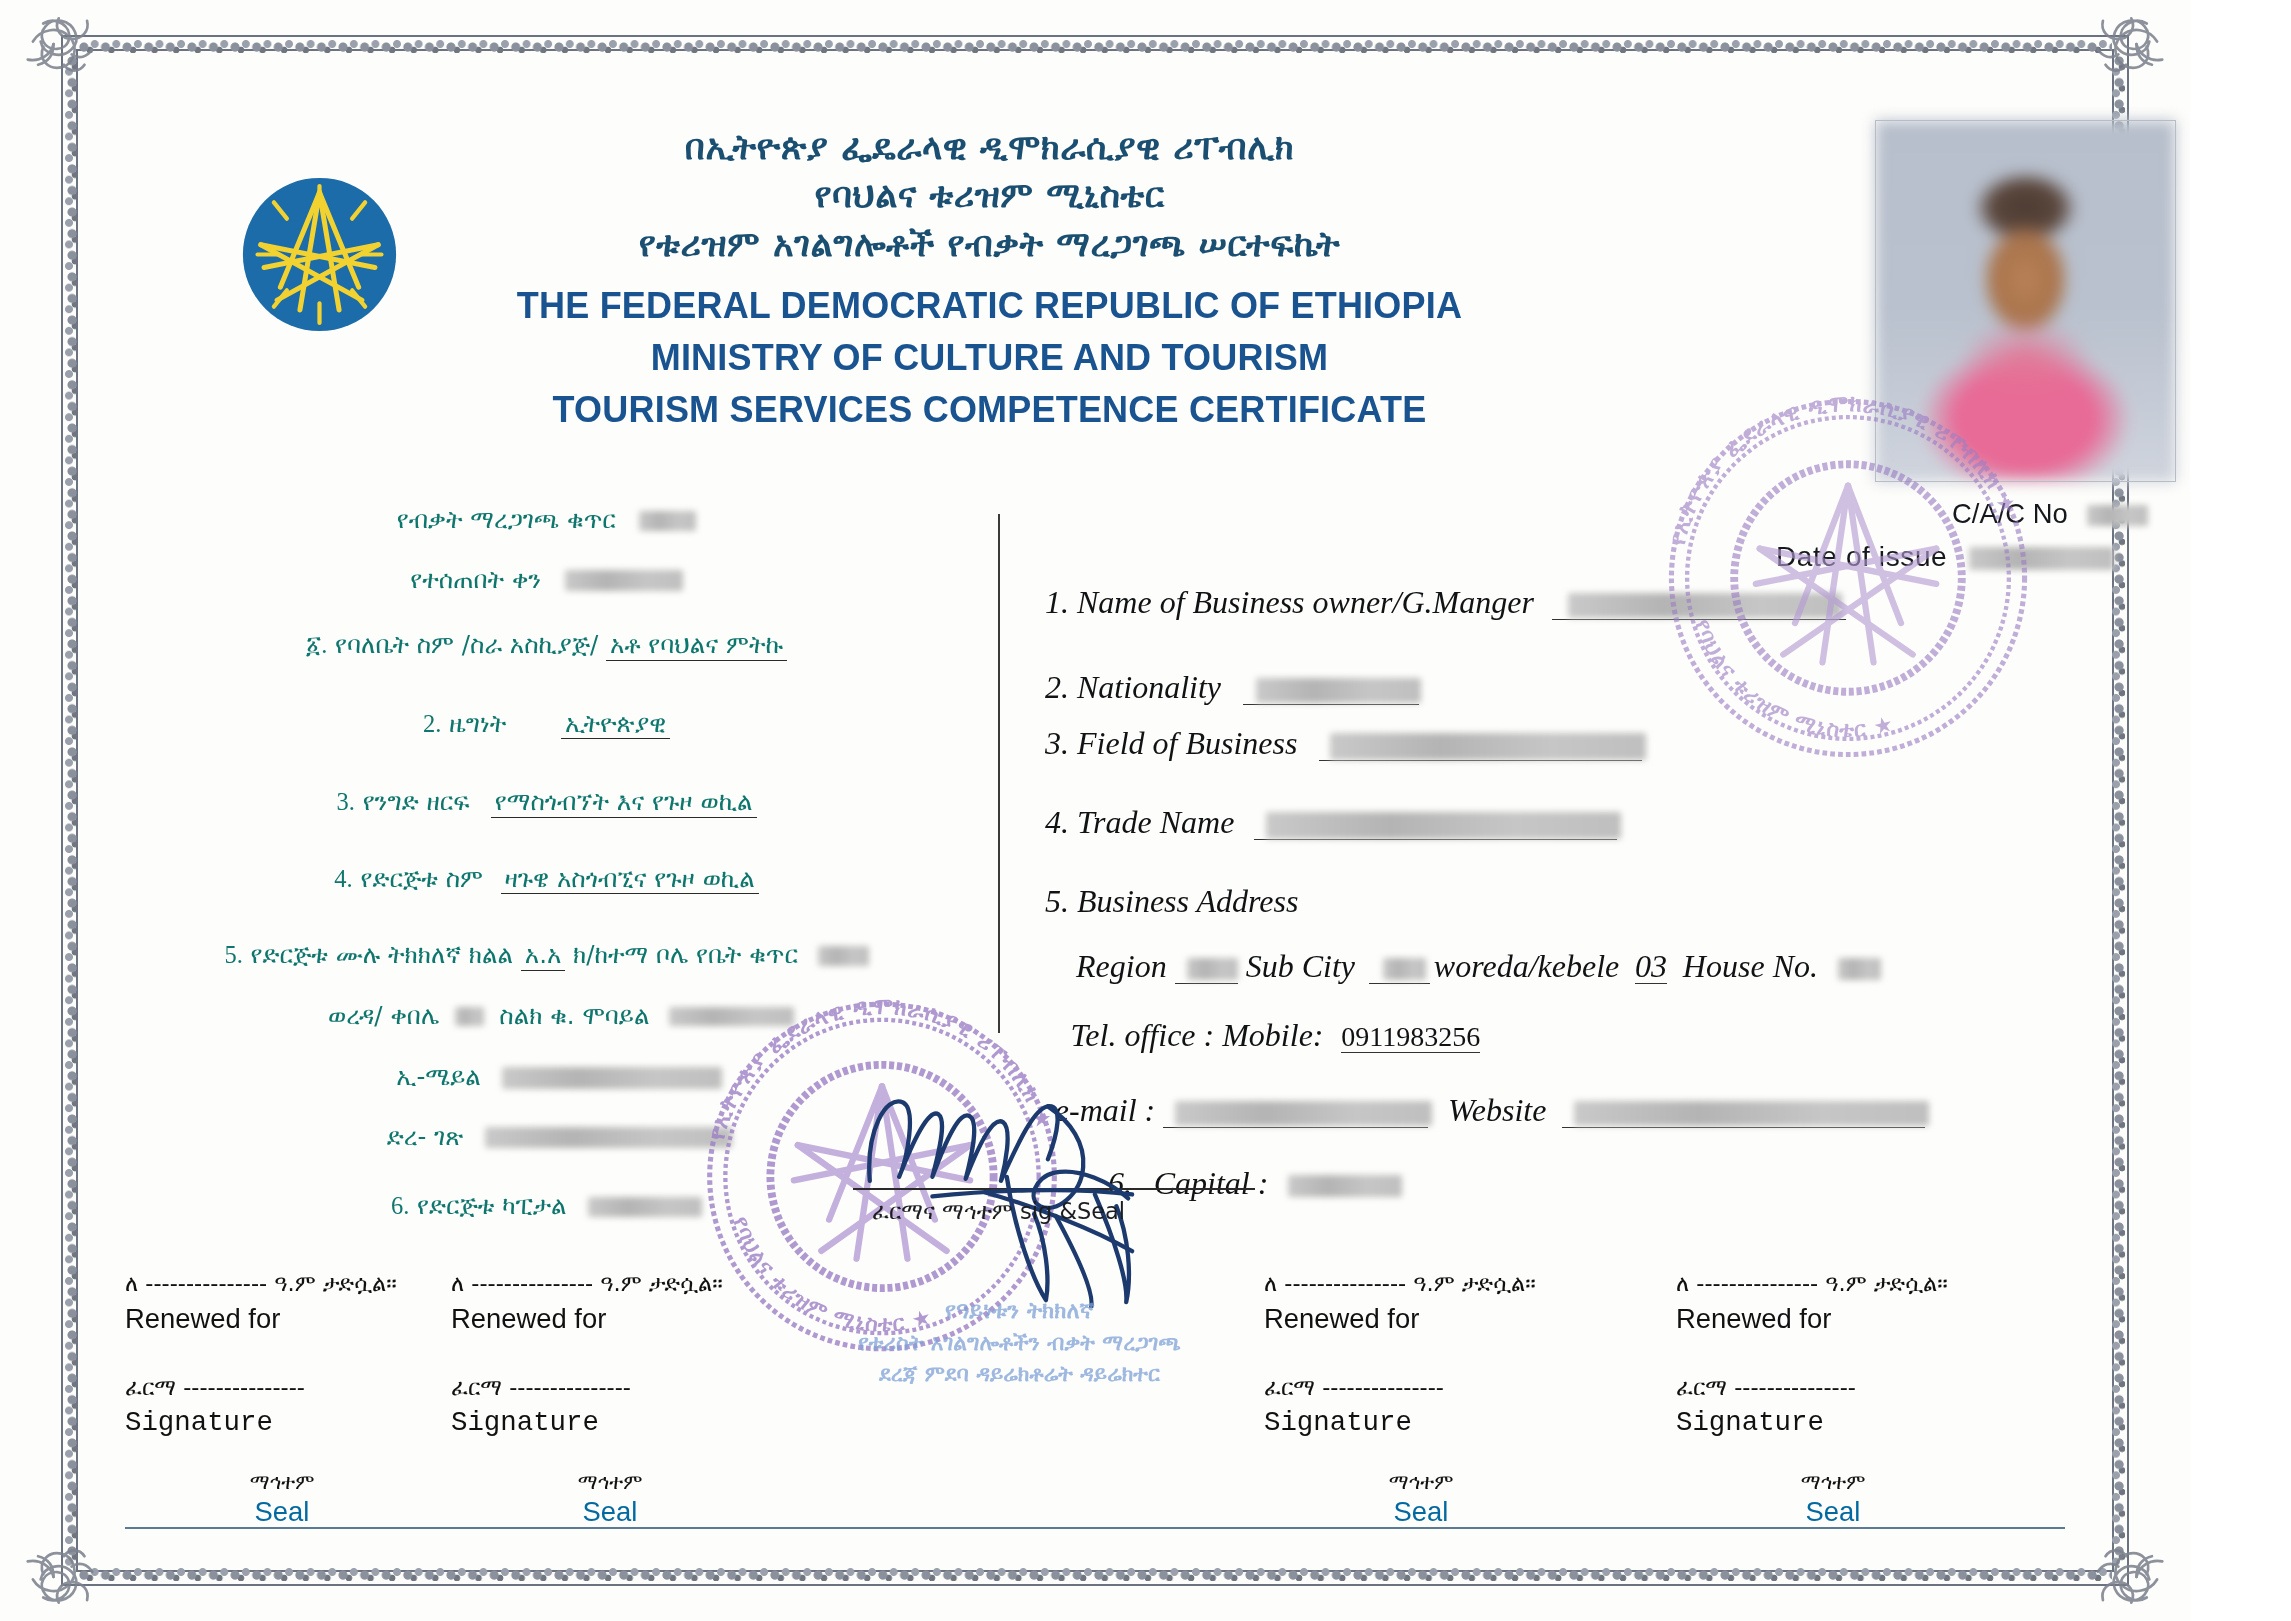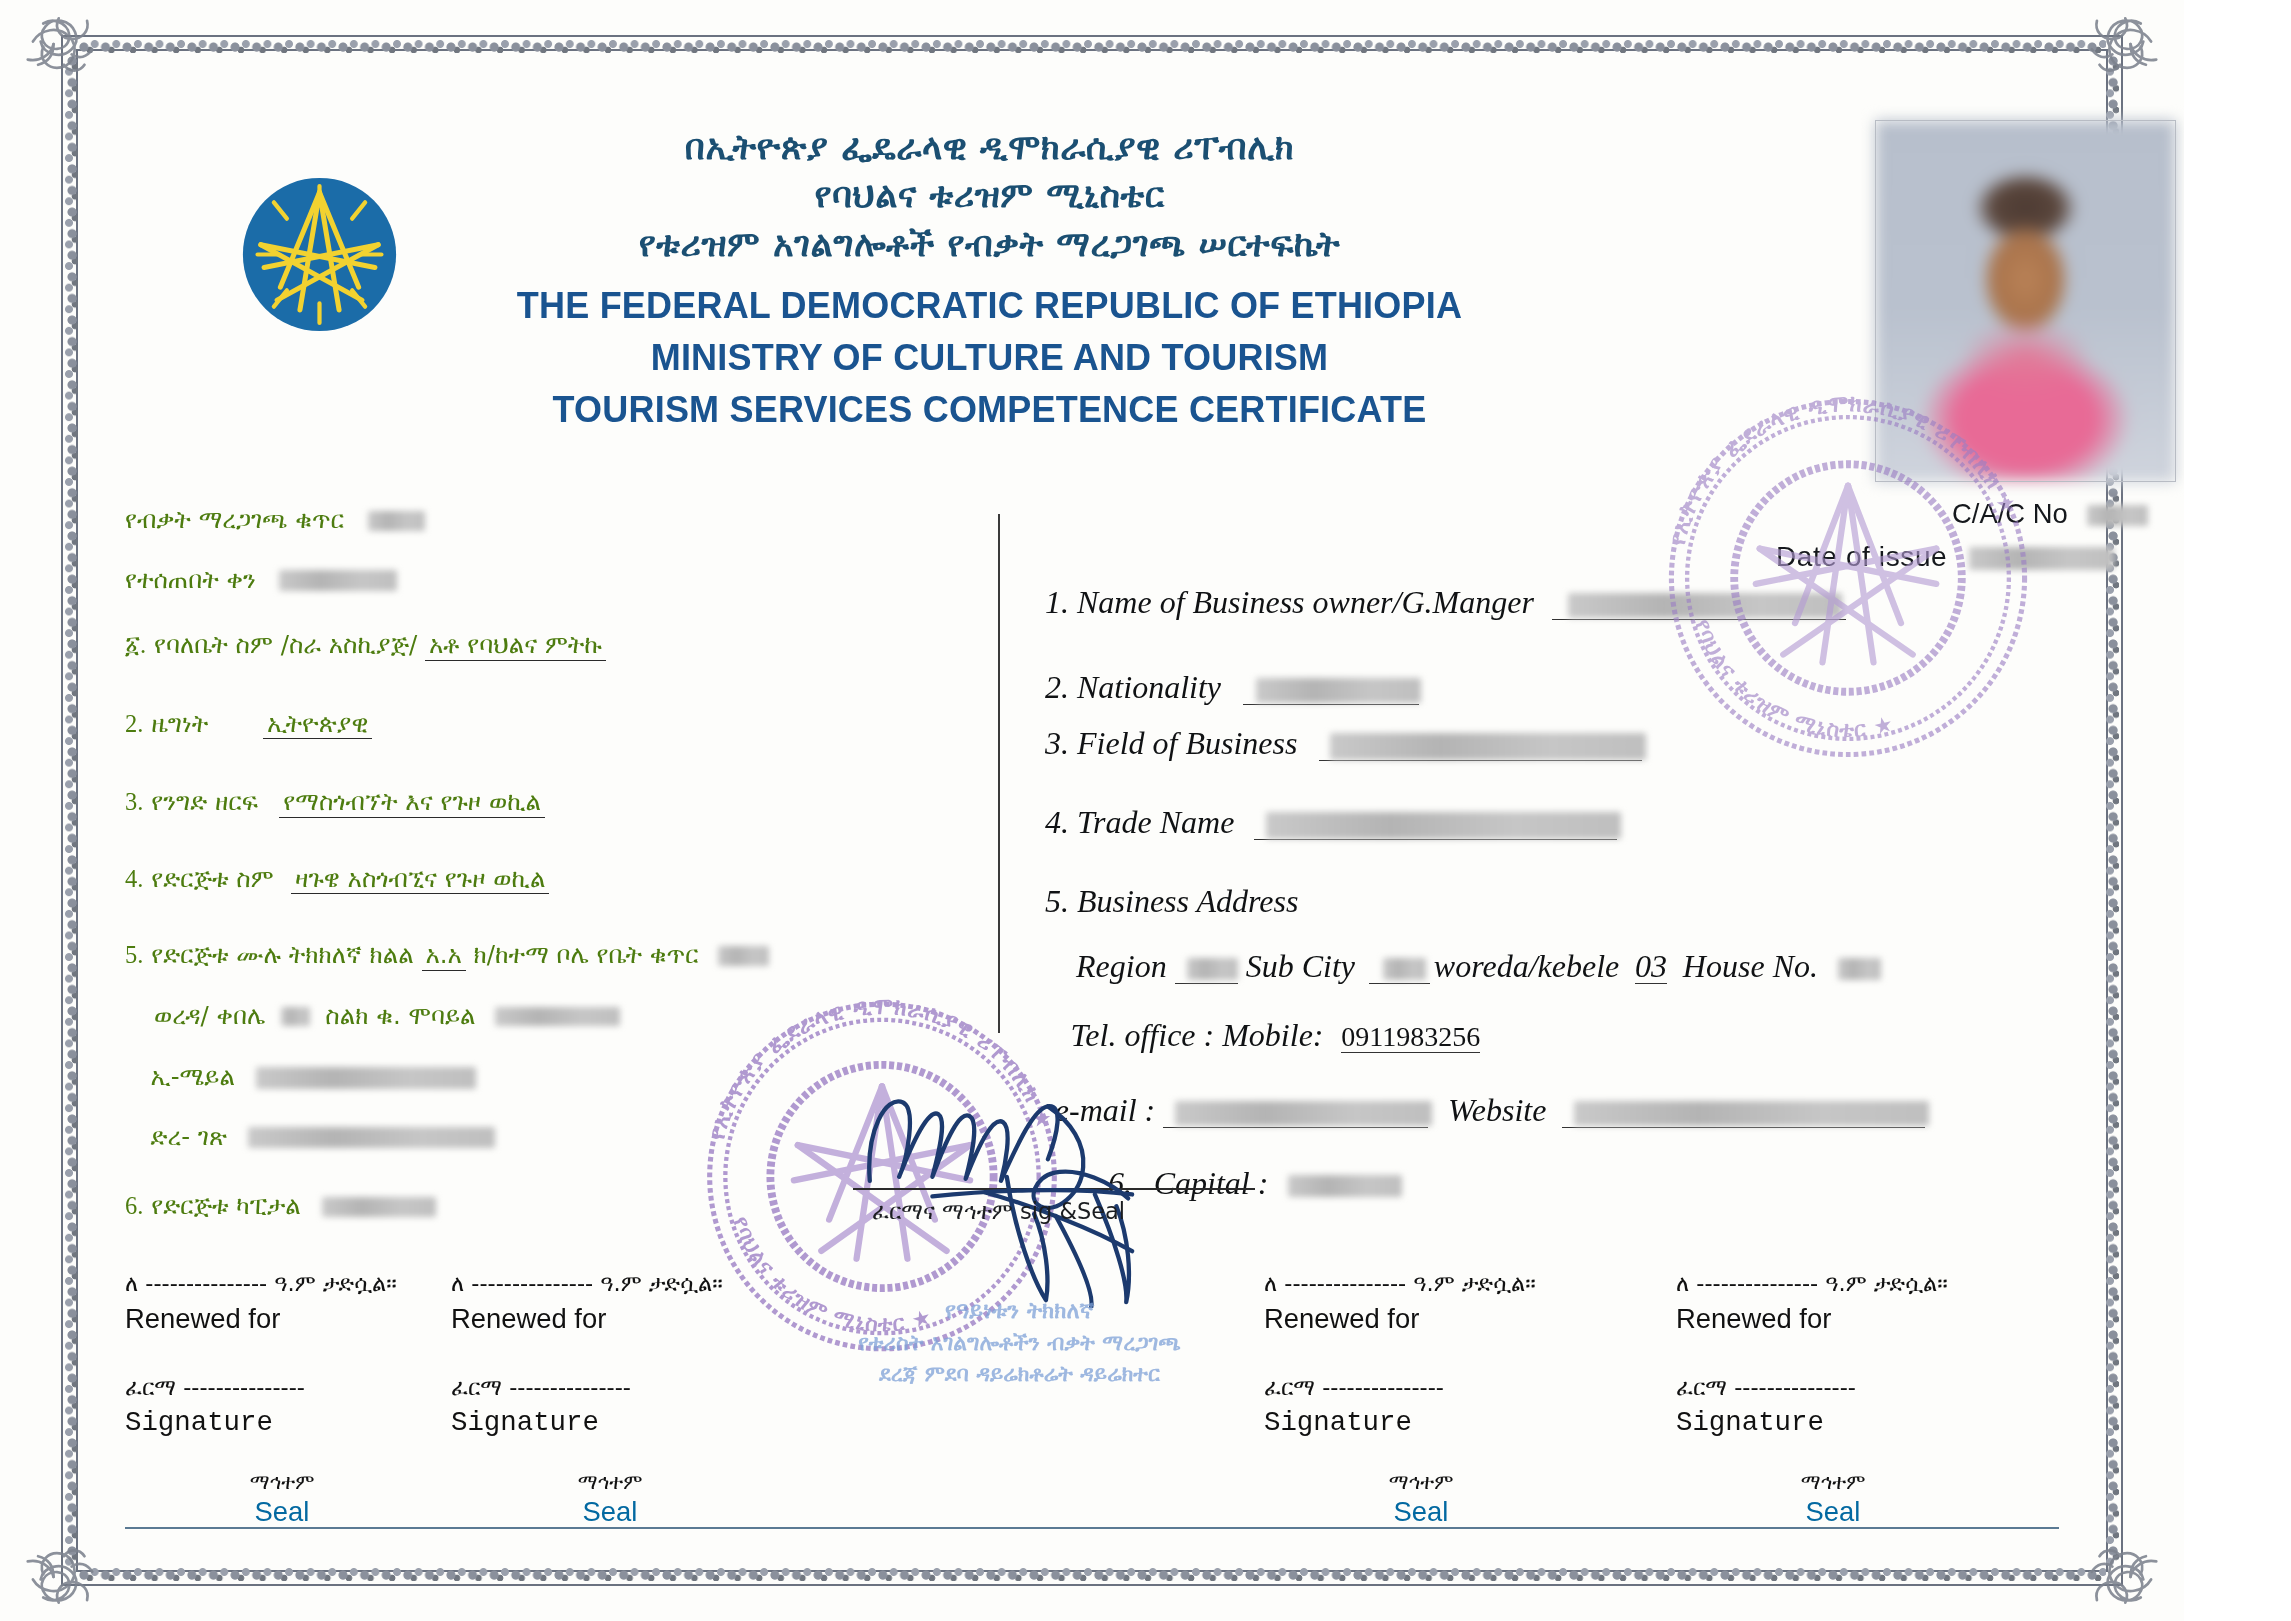--- a/index.html
+++ b/index.html
@@ -1,17 +1,17 @@
 <!DOCTYPE html>
 <html><head>
 <meta charset="utf-8">
 <style>
   html,body{margin:0;padding:0;background:#fff;}
   body{font-family:"Liberation Sans",sans-serif;}
-  .page{position:relative;width:2184px;height:1621px;background:#fdfdfb;overflow:hidden;}
+  .page{position:relative;width:2184px;height:1621px;background:#fdfdfb;overflow:hidden;padding-left:6px;}
 
   
   .border-outer{position:absolute;left:61px;top:35px;right:61px;bottom:35px;
      border:2.9px solid #6b7280;box-sizing:border-box;}
   .border-inner{position:absolute;left:76px;top:49px;right:76px;bottom:49px;
      border:2.9px solid #6b7280;box-sizing:border-box;}
   .band-top,.band-bot,.band-left,.band-right{position:absolute;background-repeat:repeat;}
   .band-top,.band-bot{left:78px;right:78px;height:12.7px;}
   .band-top{top:40px;} .band-bot{bottom:40px;}
   .band-left,.band-right{top:55px;bottom:55px;width:12.7px;}
@@ -65,21 +65,21 @@
      font-family:"Liberation Sans",sans-serif;letter-spacing:0.6px;}
   .redact{display:inline-block;vertical-align:middle;border-radius:2px;
      background:linear-gradient(90deg,#c9c9c9,#b4b4b4 35%,#c6c6c6 70%,#bfbfbf);
      filter:blur(3.1px);}
 
   
   .divider{position:absolute;left:998px;top:514px;width:2px;height:519px;background:#3a3a3a;}
 
   
   .col-left{position:absolute;left:125px;top:508px;width:843px;
-     font-family:"DejaVu Sans",sans-serif;color:#4d7c0f;}
+     font-family:"DejaVu Sans",sans-serif;color:#0f766e;text-align:center;}
   .am-row{font-size:24.5px;line-height:1;margin-bottom:0;white-space:nowrap;}
   .am-row .num{font-family:"Liberation Serif",serif;}
   .ul{border-bottom:1.6px solid #2a2a2a;padding:0 3.9px 2px 3.9px;display:inline-block;}
 
   
   .col-right{position:absolute;left:1045px;top:586px;width:1157px;color:#101214;}
   .en-row{font-family:"Liberation Serif",serif;font-style:italic;font-size:32px;
      line-height:1;white-space:nowrap;}
   .uline{border-bottom:1.5px solid #333;display:inline-block;min-width:29px;padding-bottom:1px;}
 

